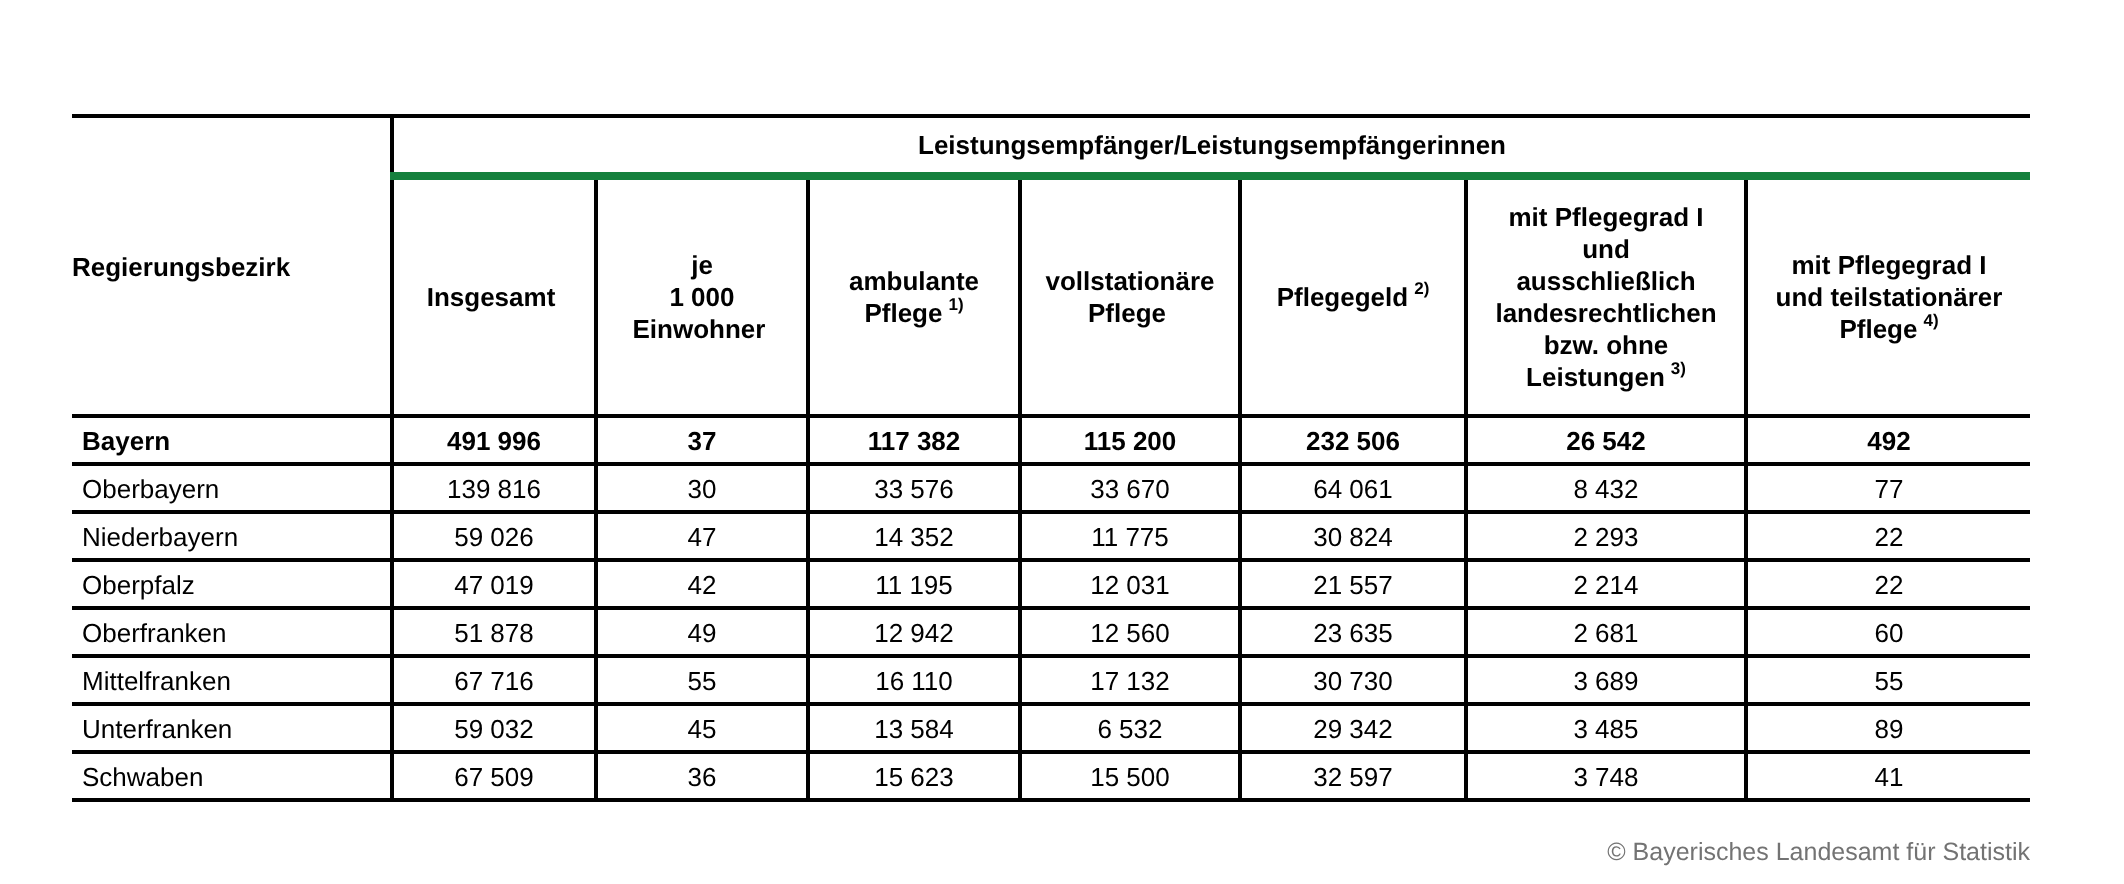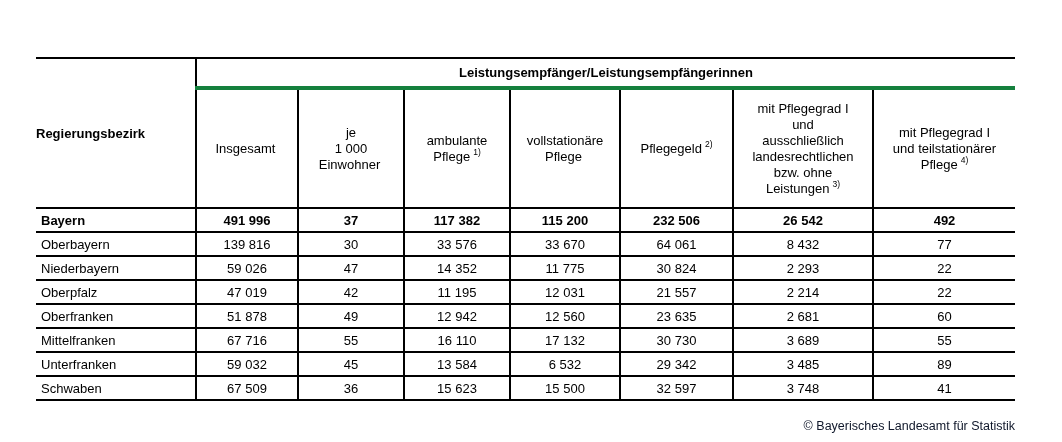--- a/index.html
+++ b/index.html
@@ -52,21 +52,21 @@
   }
   th.group {
     font-weight: bold;
     text-align: center;
     vertical-align: middle;
     height: 30px;
     border-bottom: 4px solid #15803d;
     border-left: none;
   }
   th.colhead {
-    font-weight: normal;
+    font-weight: bold;
     text-align: center;
     vertical-align: middle;
     height: 120px;
     line-height: 16px;
     padding: 2px 3px;
   }
   .hdr-text { white-space: pre-line; }
   sup.fn {
     font-size: 8.5px;
     vertical-align: super;
@@ -81,21 +81,21 @@
   }
   td.region { text-align: left; padding-left: 5px; }
   td.num { text-align: center; }
   tr.total td { font-weight: bold; }
 
   .copyright {
     position: absolute;
     top: 419px;
     right: 47px;
     font-size: 12.5px;
-    color: #0f172a;
+    color: #737373;
   }
 </style>
 </head>
 <body>
 
 <div class="page">
 
 
   <table class="stat-table">
     <colgroup>

